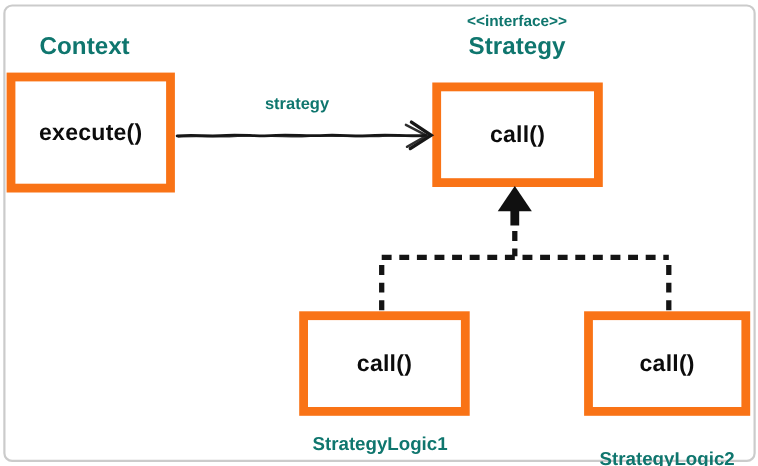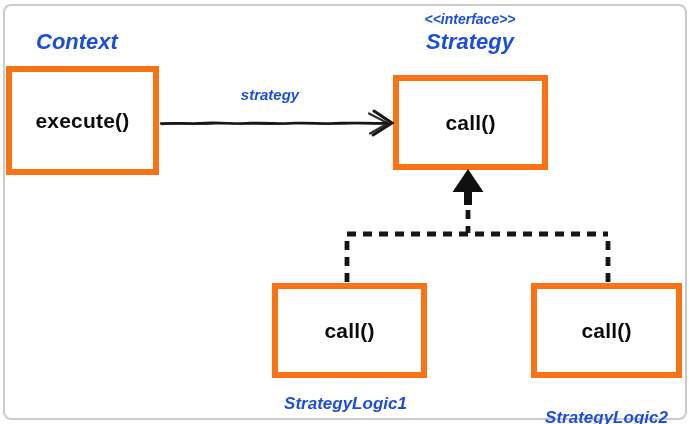--- a/index.html
+++ b/index.html
@@ -11,36 +11,35 @@
     overflow:hidden;
   }
   .frame{
     position:absolute;left:3px;top:4px;width:680px;height:412px;
     border:2px solid #cbcbcb;border-radius:8px;
     pointer-events:none;
   }
   .uml-box{
     position:absolute;
     box-sizing:border-box;
-    border:6px solid #f97316;
+    border:8px solid #f97316;
     background:#ffffff;
     display:flex;align-items:center;justify-content:center;
   }
   .method{
     color:#0c0c0c;
     font-weight:bold;
     font-size:21px;
     letter-spacing:0.2px;
   }
   .gray-label{
     position:absolute;
-    color:#1d4ed8;
+    color:#0f766e;
     font-weight:bold;
     white-space:nowrap;
-    font-style:italic;
   }
   .title{font-size:22px;}
   .stereotype{font-size:14px;}
   .relation{font-size:15px;}
   .impl-name{font-size:17px;}
   .center{text-align:center;}
   svg.connectors{
     position:absolute;left:0;top:0;width:689px;height:424px;
     pointer-events:none;
   }

